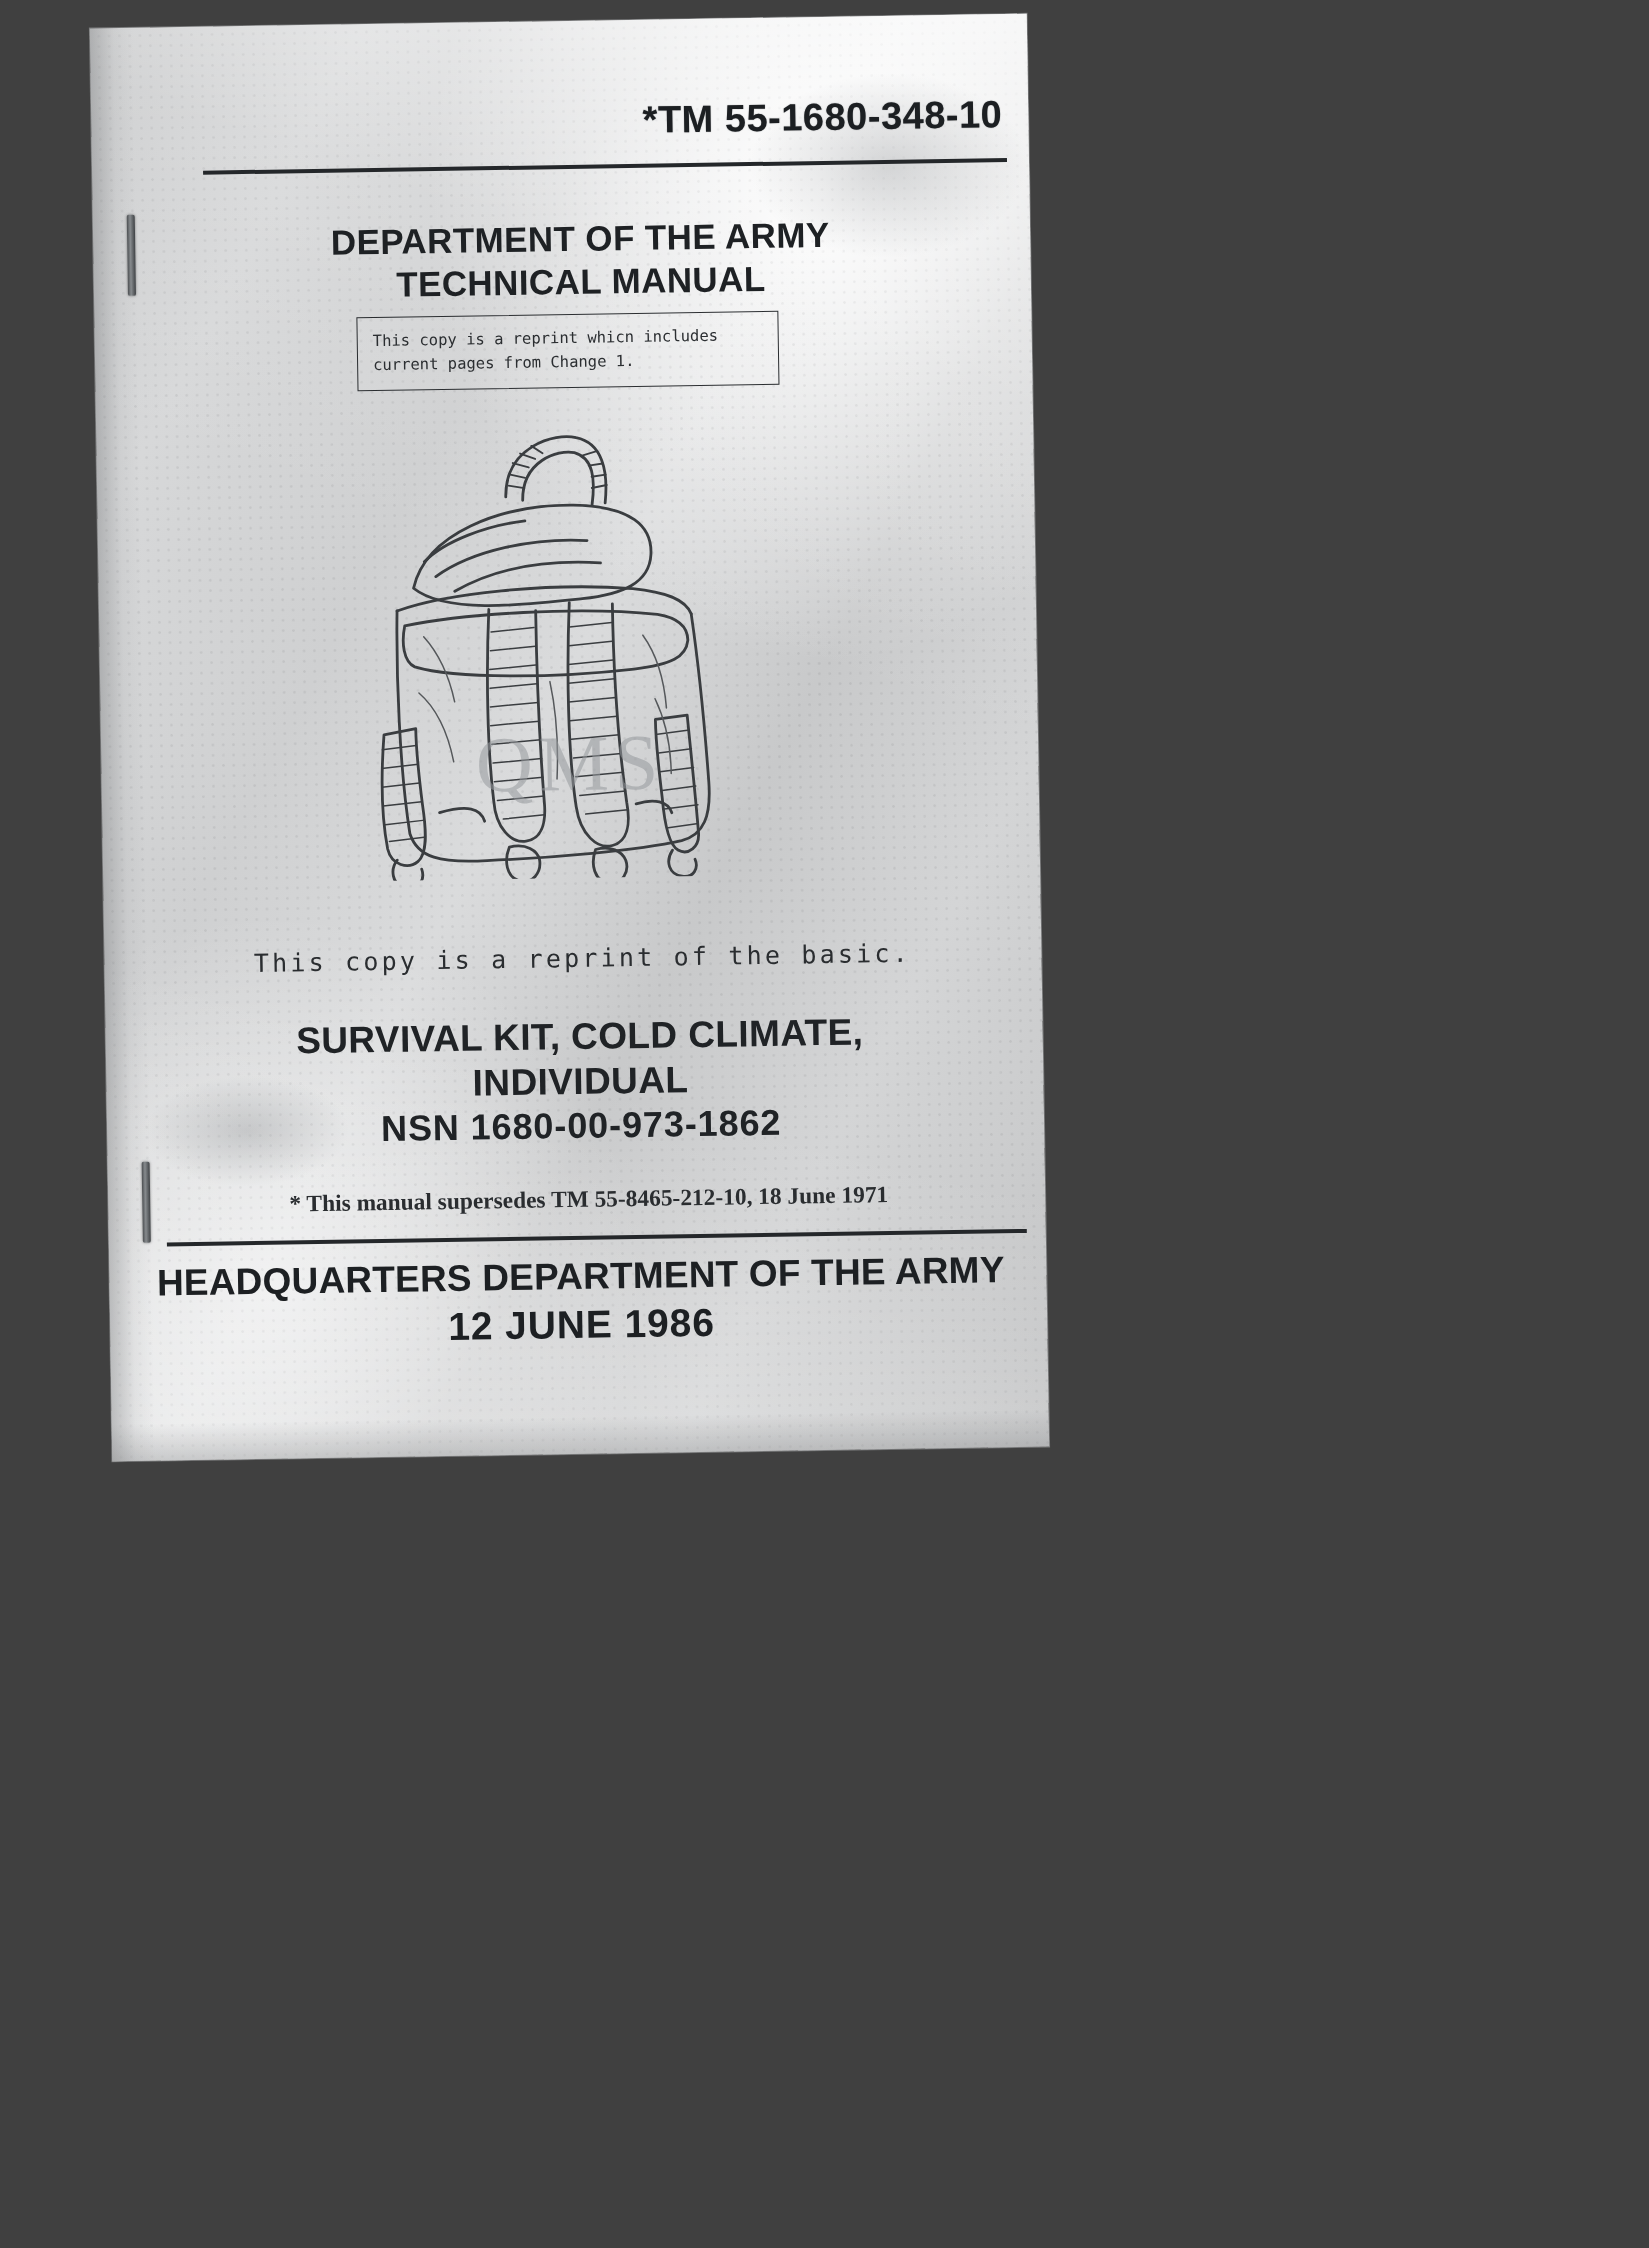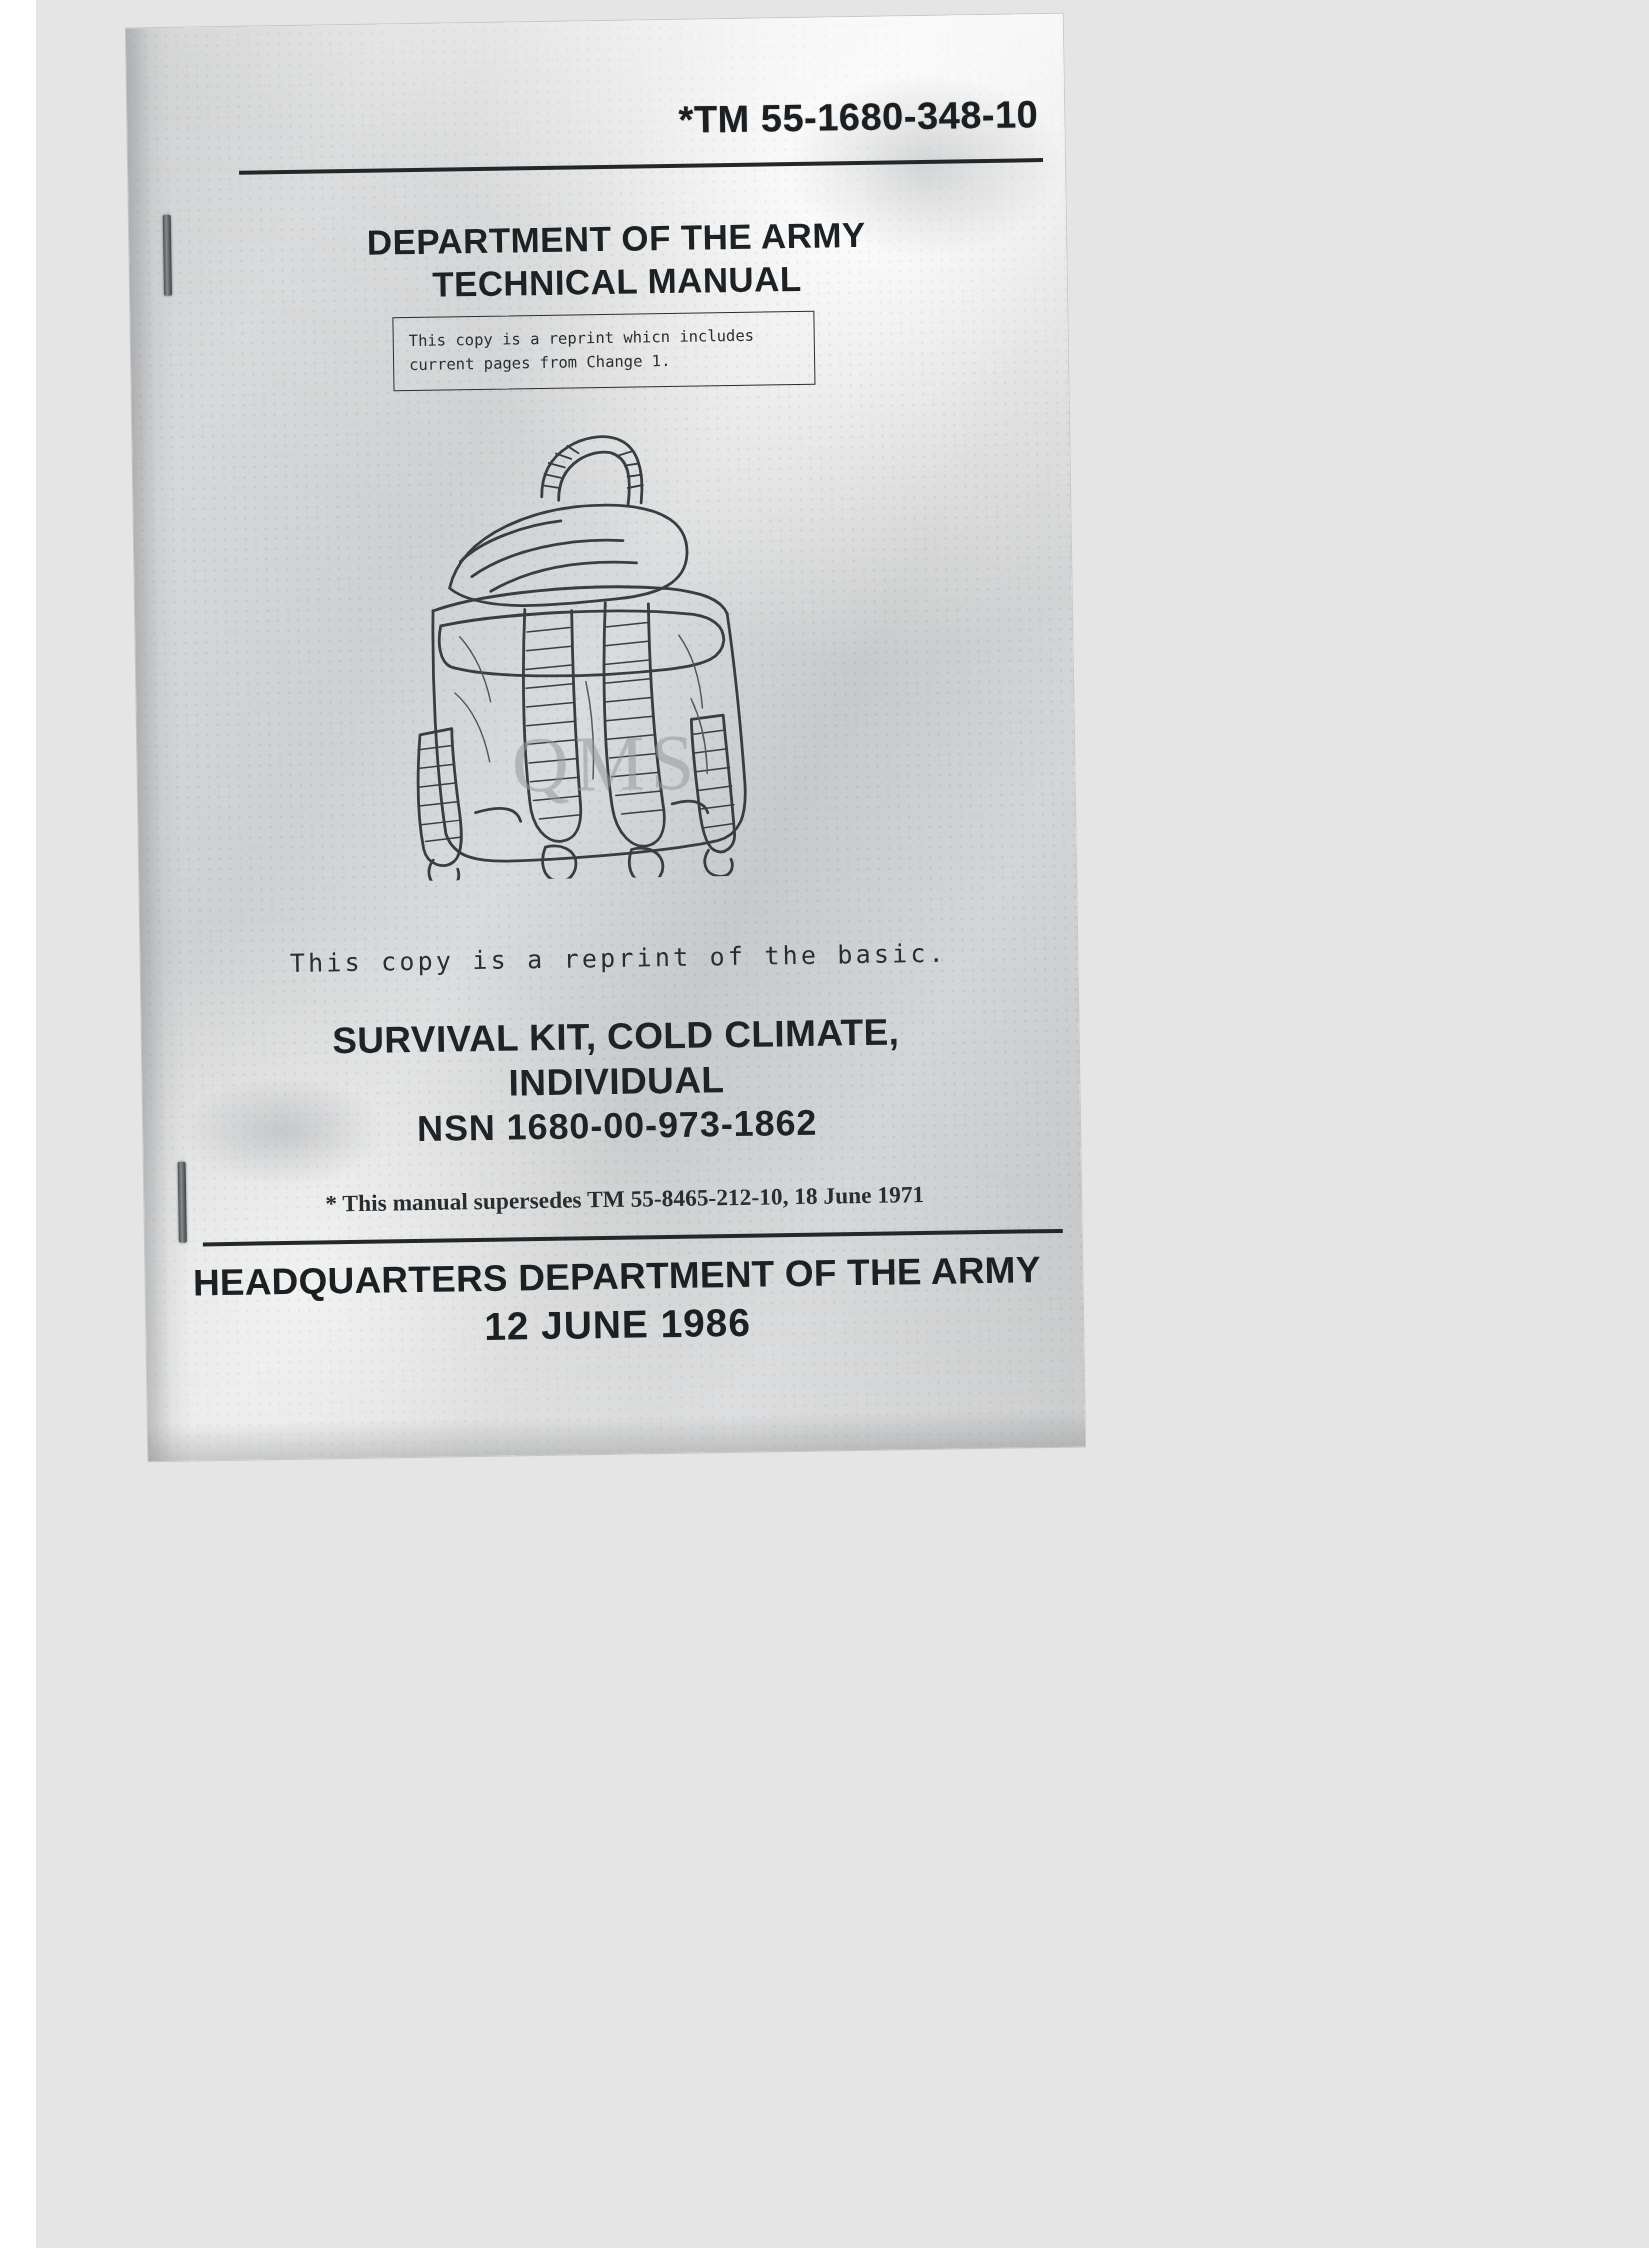--- a/index.html
+++ b/index.html
@@ -12,22 +12,21 @@
     height: 2249px;
     overflow: hidden;
     font-family: "Liberation Sans", sans-serif;
     position: relative;
   }
 
   
   #photo-frame {
     position: absolute;
     inset: 0;
-    background: #e5e5e5;
-    margin-left: 36px;
+    background: #404040;
   }
 
   
   #cover {
     position: absolute;
     left: 101px;
     top: 20.6px;
     width: 937px;
     height: 1433px;
     transform: rotate(-0.9deg);

